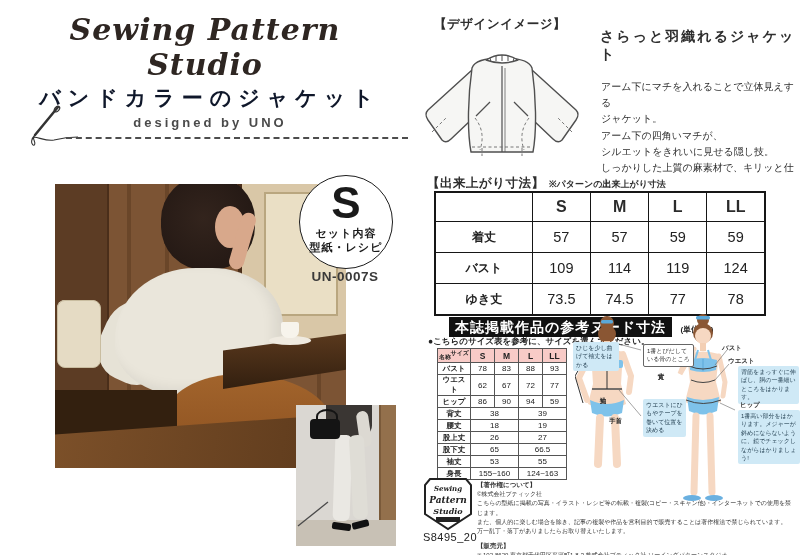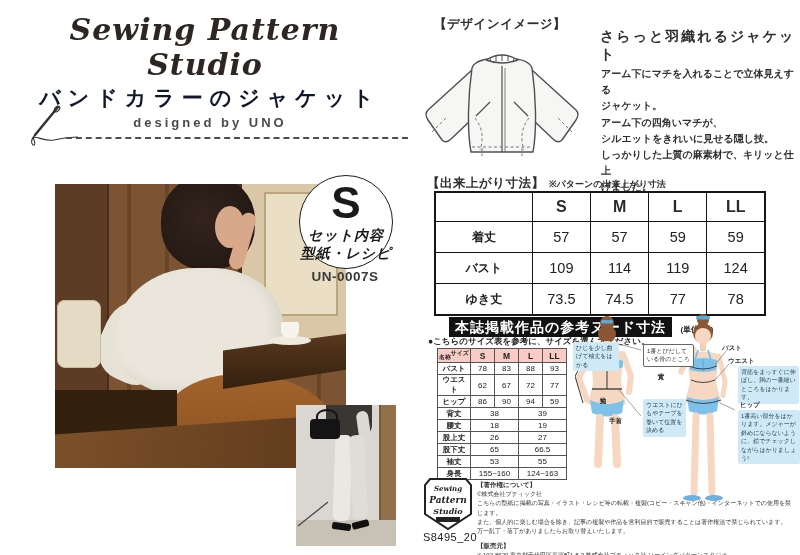--- a/index.html
+++ b/index.html
@@ -15,21 +15,21 @@
   .jp-title{left:0;top:84px;width:420px;text-align:center;font-size:21px;font-weight:600;
             letter-spacing:7px;color:#0f172a;}
   .designed{left:0;top:115px;width:420px;text-align:center;font-size:13px;font-weight:bold;
             letter-spacing:3px;color:#4a4a4a;}
   .dashline{left:66px;top:137px;width:342px;height:0;border-top:2px dashed #4d4d4d;}
 
   
   .badge{left:299px;top:175px;width:92px;height:92px;border:1.6px solid #1c1c1c;border-radius:50%;
          background:#fff;text-align:center;z-index:6;}
   .badge .big{font-size:44px;font-weight:bold;color:#1a1a1a;line-height:1.05;margin-top:4px;}
-  .badge .sm{font-size:14px;font-weight:bold;color:#1a1a1a;letter-spacing:1px;line-height:1.3;font-style:italic;}
+  .badge .sm{font-size:11px;font-weight:bold;color:#1a1a1a;letter-spacing:1px;line-height:1.3;}
   .pcode{left:296px;top:269px;width:98px;text-align:center;font-size:13.5px;font-weight:bold;color:#3a3a3a;z-index:6;letter-spacing:.5px;}
 
   
   .photo{left:55px;top:184px;width:291px;height:284px;overflow:hidden;background:#7a5233;z-index:1;}
   .ph{position:absolute;}
   .wood{left:0;top:0;width:100%;height:100%;
         background:repeating-linear-gradient(90deg,#7c5434 0 34px,#6a4629 34px 38px);}
   .panel{left:0;top:0;width:52px;height:100%;background:#5c3c24;border-right:2px solid #4a2e1a;}
   .window{right:0;top:0;width:104px;height:172px;background:#d9c7a7;border-left:4px solid #4a2e1a;}
   .pane{position:absolute;right:8px;top:8px;width:70px;height:120px;background:#eadfc5;border:2px solid #b9a67f;}
@@ -65,21 +65,21 @@
   .p2heel2{left:56px;top:116px;width:17px;height:7px;background:#111;border-radius:2px;transform:rotate(-14deg);}
 
   
   .bubble{left:146px;top:508px;width:152px;border:1.3px solid #4a4a4a;background:#fff;
           padding:5px 8px;font-size:10px;letter-spacing:1px;line-height:1.8;color:#333;z-index:7;}
 
   
   .sec-label{font-size:12.5px;font-weight:bold;color:#2e2e2e;letter-spacing:.5px;}
   .d-label{left:434px;top:16px;}
   .headline{left:600px;top:28px;font-size:14px;font-weight:bold;letter-spacing:2px;color:#2e2e2e;}
-  .desc{left:601px;top:66px;width:196px;font-size:10px;line-height:1.62;color:#2e2e2e;font-weight:700;}
+  .desc{left:601px;top:79px;width:196px;font-size:10px;line-height:1.62;color:#2e2e2e;font-weight:400;}
   .fs-label{left:427px;top:173px;}
   .fs-note{font-size:9px;font-weight:bold;color:#2e2e2e;}
 
   table{border-collapse:collapse;}
   .ftable{left:434px;top:191px;width:332px;border:2px solid #161616;background:#fff;}
   .ftable td{border:1.5px solid #161616;text-align:center;vertical-align:middle;}
   .ftable .hrow td{height:26px;font-size:16px;font-weight:bold;}
   .ftable .drow td{height:28px;font-size:14.5px;color:#222;}
   .ftable .drow td.lab{font-size:12px;font-weight:bold;}
 

